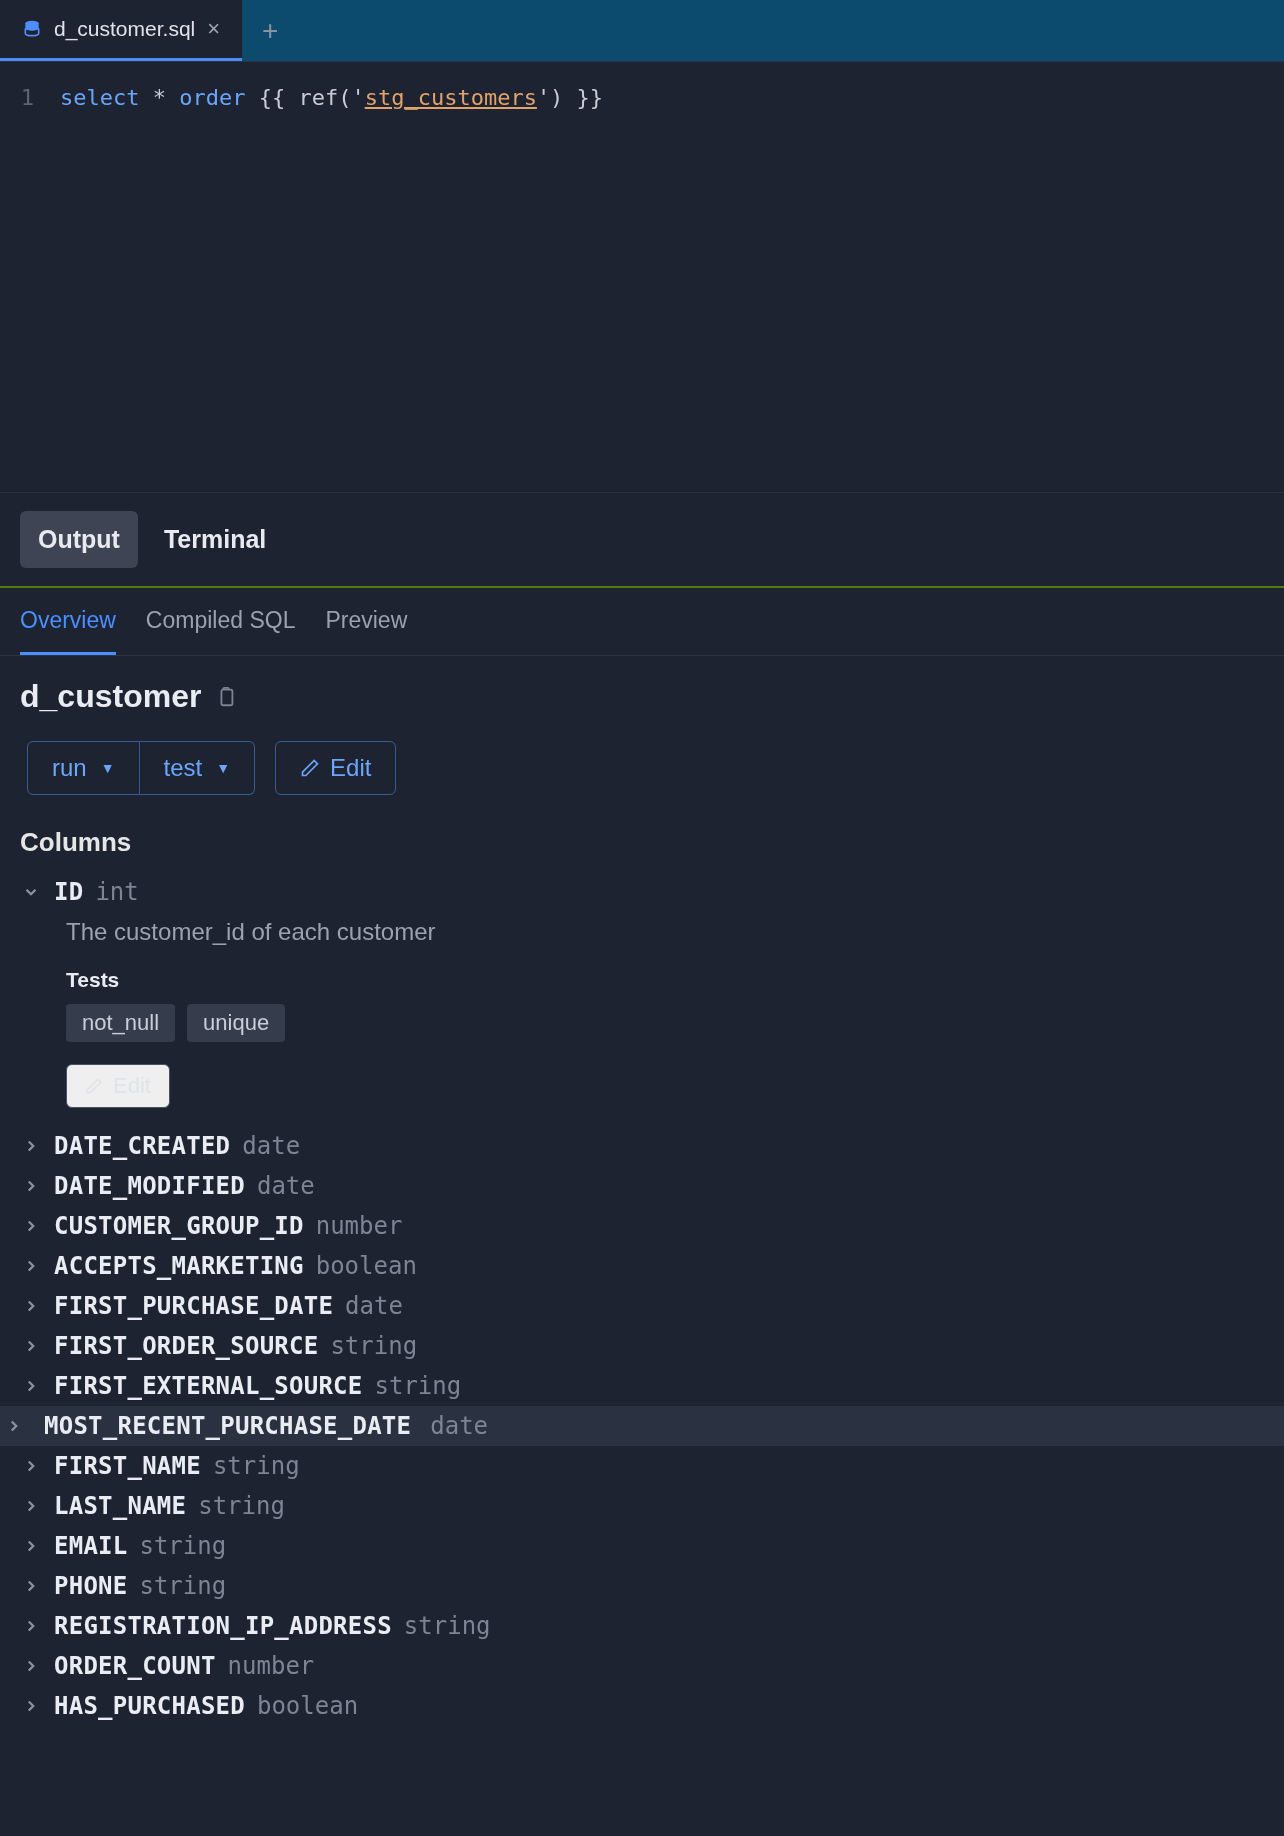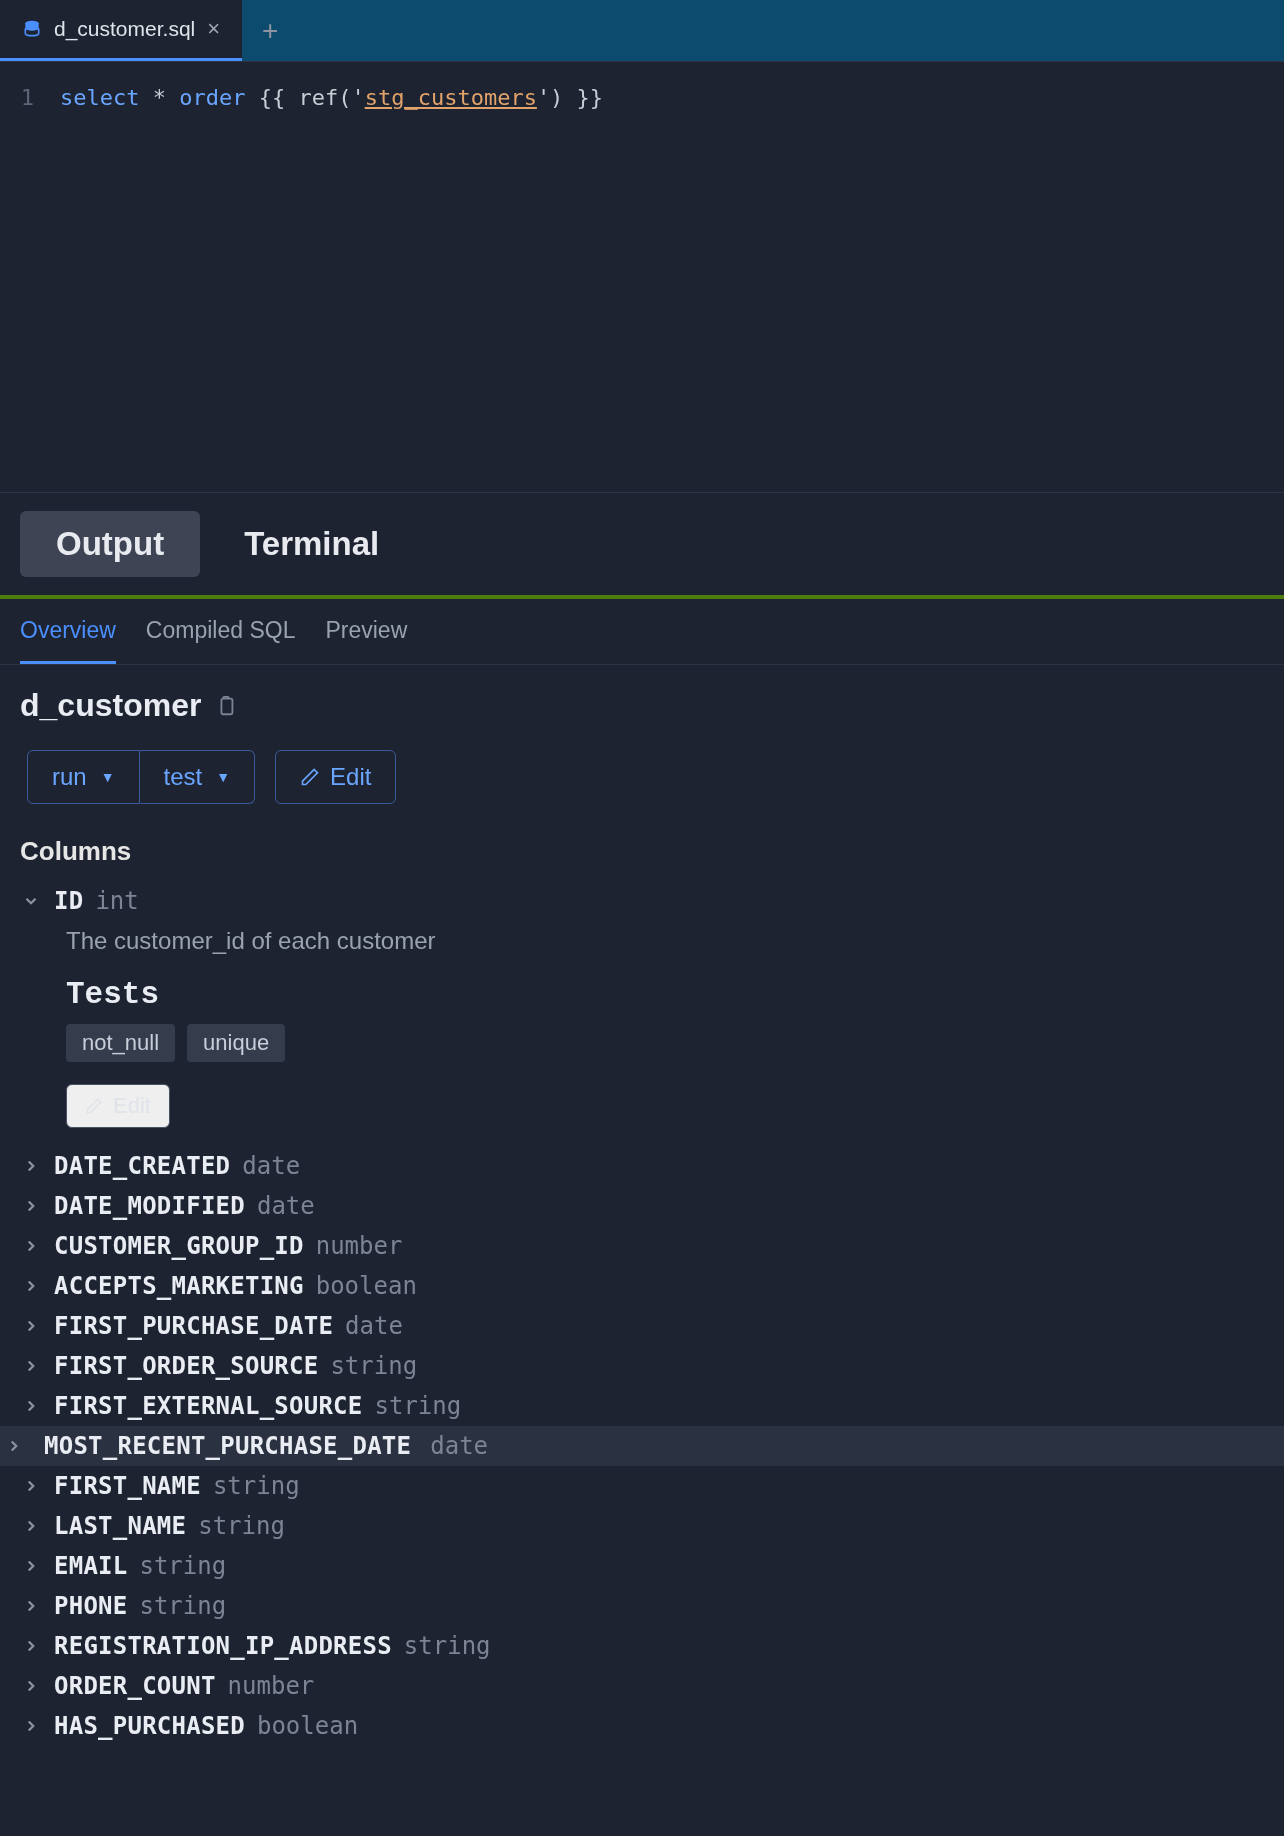--- a/index.html
+++ b/index.html
@@ -17,26 +17,26 @@
   .line { display: flex; align-items: baseline; font-size: 22px; line-height: 1.6; }
   .gutter { width: 60px; text-align: right; color: #5d6574; padding-right: 26px; font-family: "SF Mono", Menlo, monospace; }
   .code { font-family: "SF Mono", Menlo, monospace; }
   .kw { color: #6aa6ff; }
   .op { color: #c8ccd4; }
   .jinja { color: #c8ccd4; }
   .ref-link { color: #e2a36b; text-decoration: underline; text-decoration-color: #e2a36b; }
 
   
   .panel-tabs { display: flex; align-items: center; gap: 0; padding: 18px 20px; border-top: 1px solid #2c3342; }
-  .panel-tab { padding: 14px 36px; font-size: 33px; font-weight: 600; color: #e8eaf0; border-radius: 6px; cursor: pointer; }
+  .panel-tab { padding: 14px 18px; font-size: 25px; font-weight: 600; color: #e8eaf0; border-radius: 6px; cursor: pointer; }
   .panel-tab.active { background: #3e4454; }
   .panel-tab + .panel-tab { margin-left: 8px; }
 
   
-  .sub-tabs { display: flex; align-items: flex-end; gap: 30px; padding: 0 20px; border-top: 4px solid #4d7c0f; border-bottom: 1px solid #2c3342; height: 70px; }
+  .sub-tabs { display: flex; align-items: flex-end; gap: 30px; padding: 0 20px; border-top: 2px solid #4d7c0f; border-bottom: 1px solid #2c3342; height: 70px; }
   .sub-tab { height: 100%; display: flex; align-items: center; font-size: 23px; color: #9aa2b0; cursor: pointer; border-bottom: 3px solid transparent; }
   .sub-tab.active { color: #4b8fff; border-bottom-color: #4b8fff; }
 
   
   .overview { padding: 22px 20px 0 20px; }
   .model-title-row { display: flex; align-items: center; gap: 14px; }
   .model-title { font-size: 32px; font-weight: 700; color: #e9ecf2; }
   .clipboard-icon { color: #7b8394; display:inline-flex; }
   .model-desc { margin-top: 8px; font-size: 24px; color: #9aa2b0; }
 
@@ -54,21 +54,21 @@
   .section-title { margin-top: 32px; font-size: 26px; font-weight: 700; }
   .col-list { margin-top: 14px; }
   .col-row { display: flex; align-items: center; gap: 12px; padding: 6px 0; font-family: "SF Mono", Menlo, monospace; font-size: 24px; cursor: pointer; }
   .col-row.highlight { background: #2a3140; margin: 0 -20px; padding: 6px 3px; gap: 19px; }
   .chev { width: 22px; color: #8c93a0; display:inline-flex; align-items:center; justify-content:center;}
   .col-name { color: #e9ecf2; font-weight: 600; letter-spacing: .01em; }
   .col-type { color: #7d8494; }
 
   .col-detail { padding: 6px 0 18px 46px; }
   .col-desc { font-size: 24px; color: #9aa2b0; font-family: -apple-system, sans-serif; }
-  .tests-title { margin-top: 22px; font-size: 31px; font-weight: 700; color: #e9ecf2; font-family: Liberation Mono, monospace;}
+  .tests-title { margin-top: 22px; font-size: 21px; font-weight: 700; color: #e9ecf2; font-family: Liberation Sans, sans-serif;}
   .test-pills { display: flex; gap: 12px; margin-top: 12px; }
   .pill { background: #353c4c; color: #c9ced8; font-size: 22px; padding: 6px 16px; border-radius: 4px; font-family: -apple-system, sans-serif;}
   .small-edit { margin-top: 22px; display: inline-flex; align-items: center; gap: 10px; padding: 8px 18px; color: #dfe3ea; font-size: 22px; border: 1px solid #4a5264; border-radius: 6px; cursor: pointer; font-family: -apple-system, sans-serif;}
 
   svg { display: block; }
 </style>
 </head>
 <body>
 
 <div class="tabs-bar">

